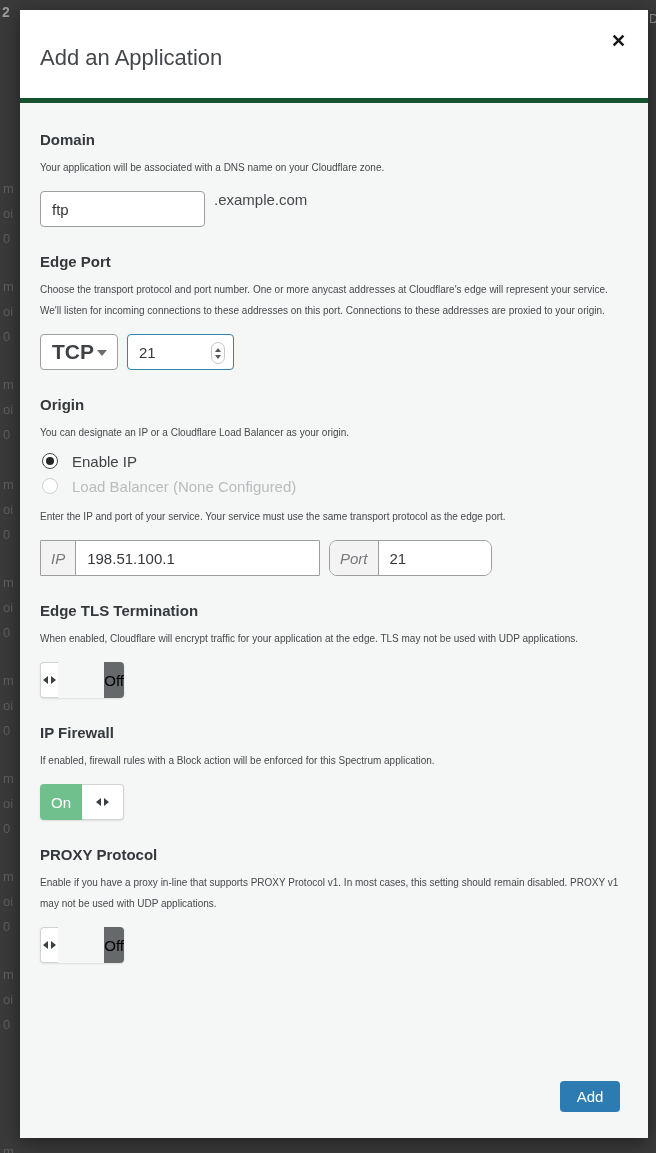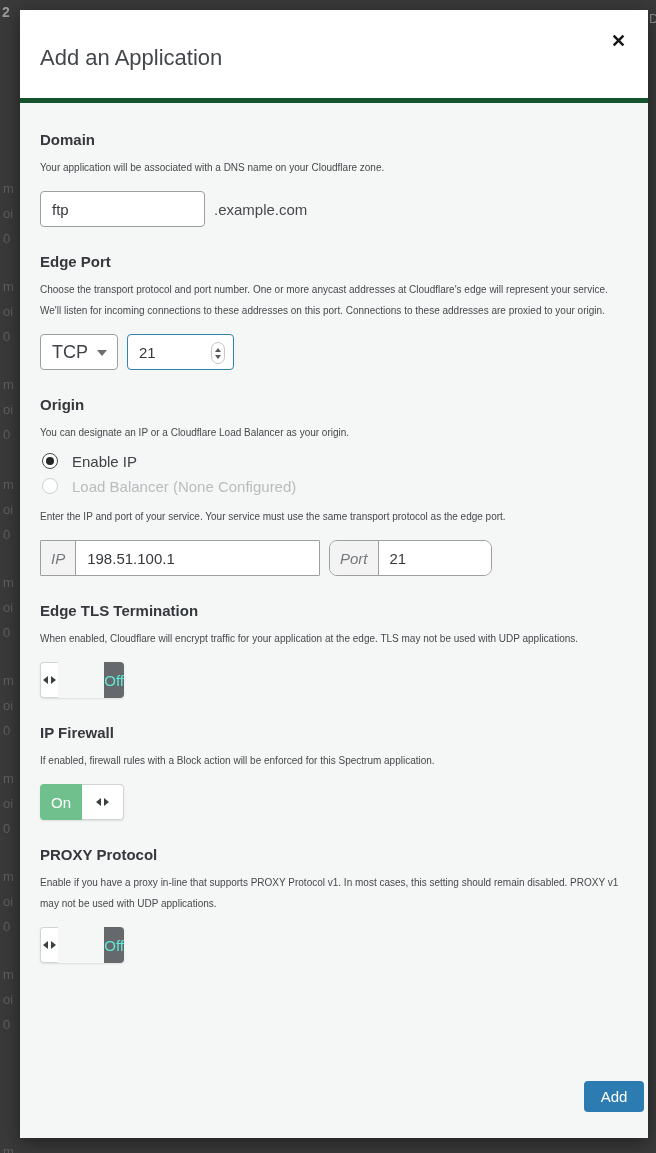--- a/index.html
+++ b/index.html
@@ -18,32 +18,32 @@
                 display:flex;align-items:center;padding:8px 20px;position:relative;}
   .modal-title{font-size:22px;font-weight:400;color:#43464a;margin:8px 0 0;}
   .close-btn{position:absolute;top:20px;right:18px;background:none;border:none;cursor:pointer;
              font-size:18px;font-weight:700;color:#141517;padding:2px 4px;line-height:1;}
 
   .modal-body{padding:26px 20px 20px;}
   .section{margin-bottom:24px;}
   .field-label{font-size:15px;font-weight:700;color:#35383c;margin:0 0 7px;line-height:21px;}
   .field-desc{font-size:10px;color:#46494d;margin:0 0 13px;line-height:21px;}
 
-  .row{display:flex;align-items:center;}
+  .row{display:flex;align-items:flex-start;}
 
   
   .text-input{height:36px;border:1px solid #9d9e9f;border-radius:4px;background:#fff;
               font-size:15px;color:#35383c;padding:0 11px;outline:none;}
   .domain-input{width:165px;}
   .suffix{font-size:15px;color:#46494d;margin-left:9px;}
 
   
   .select-box{position:relative;width:78px;height:36px;border:1px solid #9d9e9f;border-radius:4px;
               background:#fff;display:flex;align-items:center;padding:0 11px;cursor:pointer;}
-  .select-box .sel-val{font-size:18px;color:#3f4246;}
+  .select-box .sel-val{font-size:21px;color:#3f4246;font-weight:bold;}
   .caret{position:absolute;right:10px;top:15px;width:0;height:0;
          border-left:5px solid transparent;border-right:5px solid transparent;border-top:6px solid #6a6e71;}
 
   
   .number-box{position:relative;width:107px;height:36px;border:1px solid #2f84ad;border-radius:4px;
               background:#fff;display:flex;align-items:center;padding:0 11px;margin-left:9px;}
   .number-box .num-val{font-size:15px;color:#35383c;}
   .stepper{position:absolute;right:8px;top:7px;width:14px;height:22px;border:1px solid #c6c7c8;
            border-radius:7px;background:#fff;display:flex;flex-direction:column;align-items:center;
            justify-content:center;gap:3px;cursor:pointer;}
@@ -68,27 +68,27 @@
   .ip-group{width:280px;margin-right:9px;}
   .port-group{width:163px;border-radius:8px;}
 
   
   .toggle{display:flex;width:84px;height:36px;border-radius:4px;cursor:pointer;
           box-shadow:0 1px 2px rgba(0,0,0,.10);}
   .t-half{width:42px;display:flex;align-items:center;justify-content:center;font-size:15px;}
   .t-knob{background:#fff;border:1px solid #d2d3d4;gap:3px;}
   .toggle .t-knob:first-child{border-radius:4px 0 0 4px;border-right:none;}
   .toggle .t-knob:last-child{border-radius:0 4px 4px 0;border-left:none;}
-  .t-off{background:#66696c;color:#5eead4;border-radius:0 4px 4px 0;margin-left:46px;}
+  .t-off{background:#66696c;color:#000000;border-radius:0 4px 4px 0;margin-left:46px;}
   .t-on{background:#70c08e;color:#fff;border-radius:4px 0 0 4px;}
   .arr-l{width:0;height:0;border-top:4px solid transparent;border-bottom:4px solid transparent;border-right:5px solid #3c3f41;}
   .arr-r{width:0;height:0;border-top:4px solid transparent;border-bottom:4px solid transparent;border-left:5px solid #3c3f41;}
 
   
-  .add-btn{position:absolute;right:4px;bottom:26px;width:60px;height:31px;background:#2d7cb1;
+  .add-btn{position:absolute;right:28px;bottom:26px;width:60px;height:31px;background:#2d7cb1;
            border:none;border-radius:4px;color:#fff;font-size:15px;cursor:pointer;}
 </style>
 </head>
 <body>
 
 <div class="stage">
 
   <div id="frag-layer">
     <span class="frag-corner">2</span>
     <span class="frag-right">D</span>

